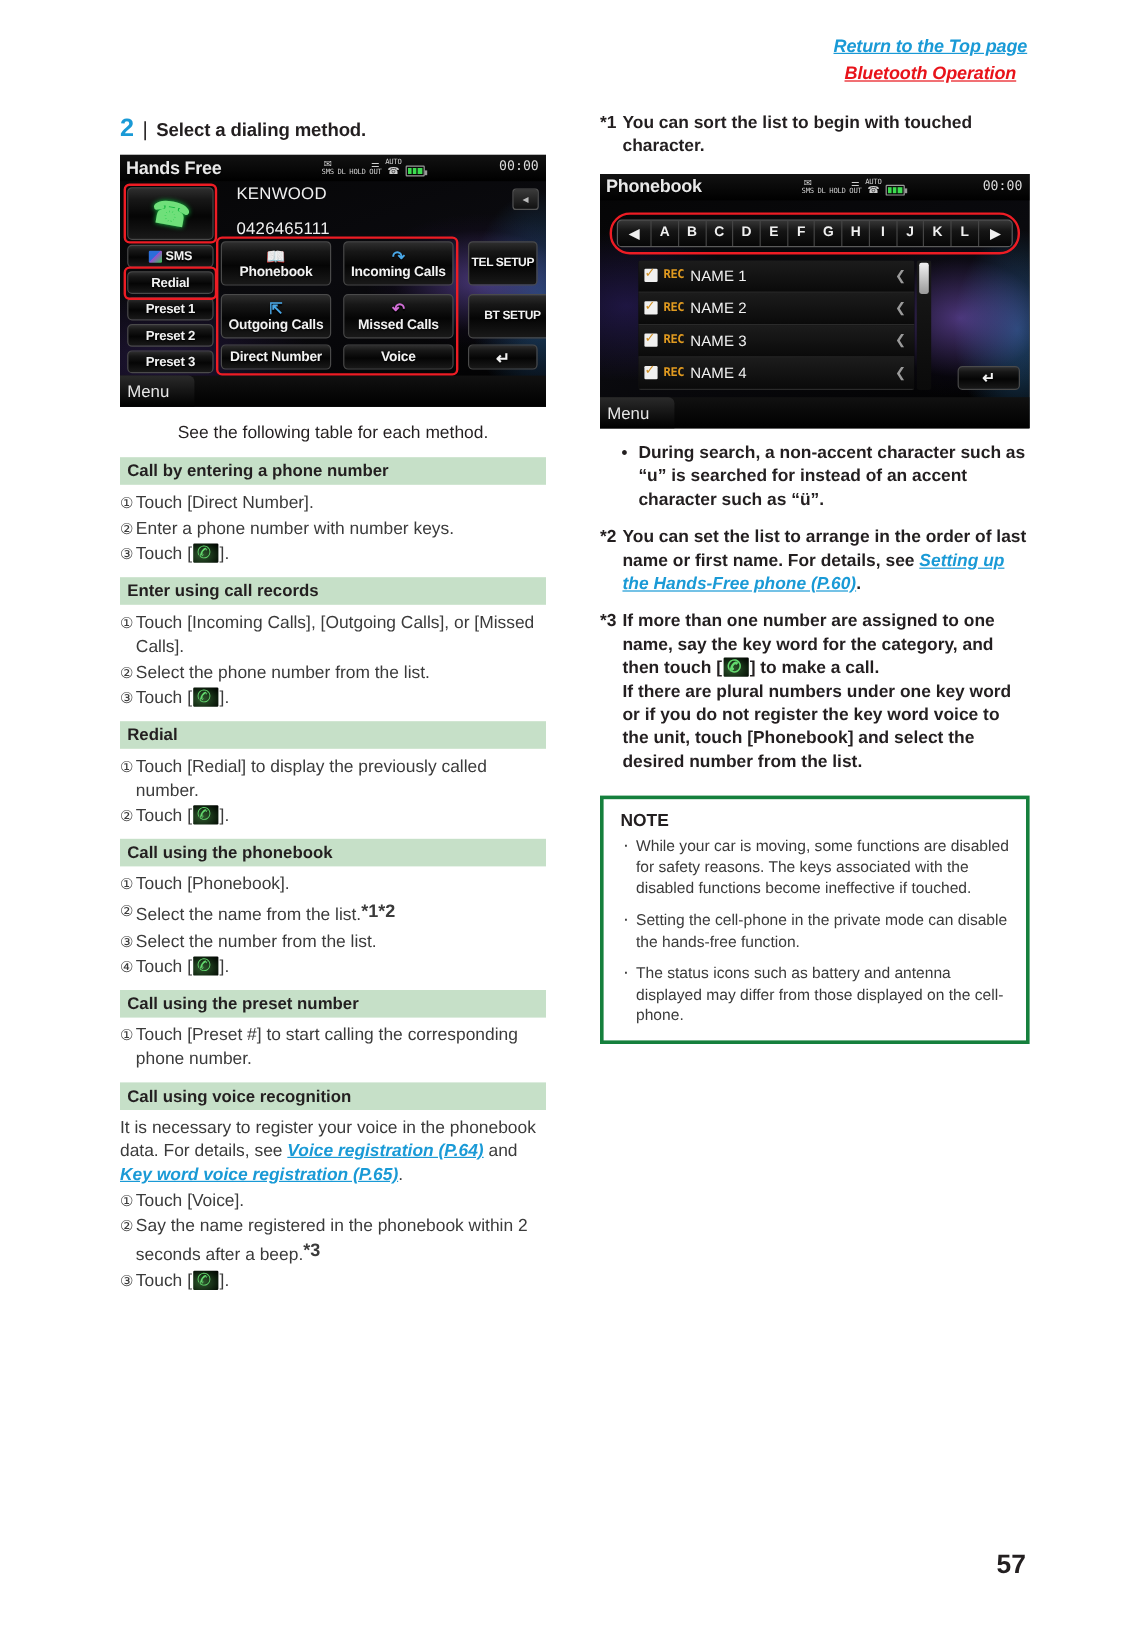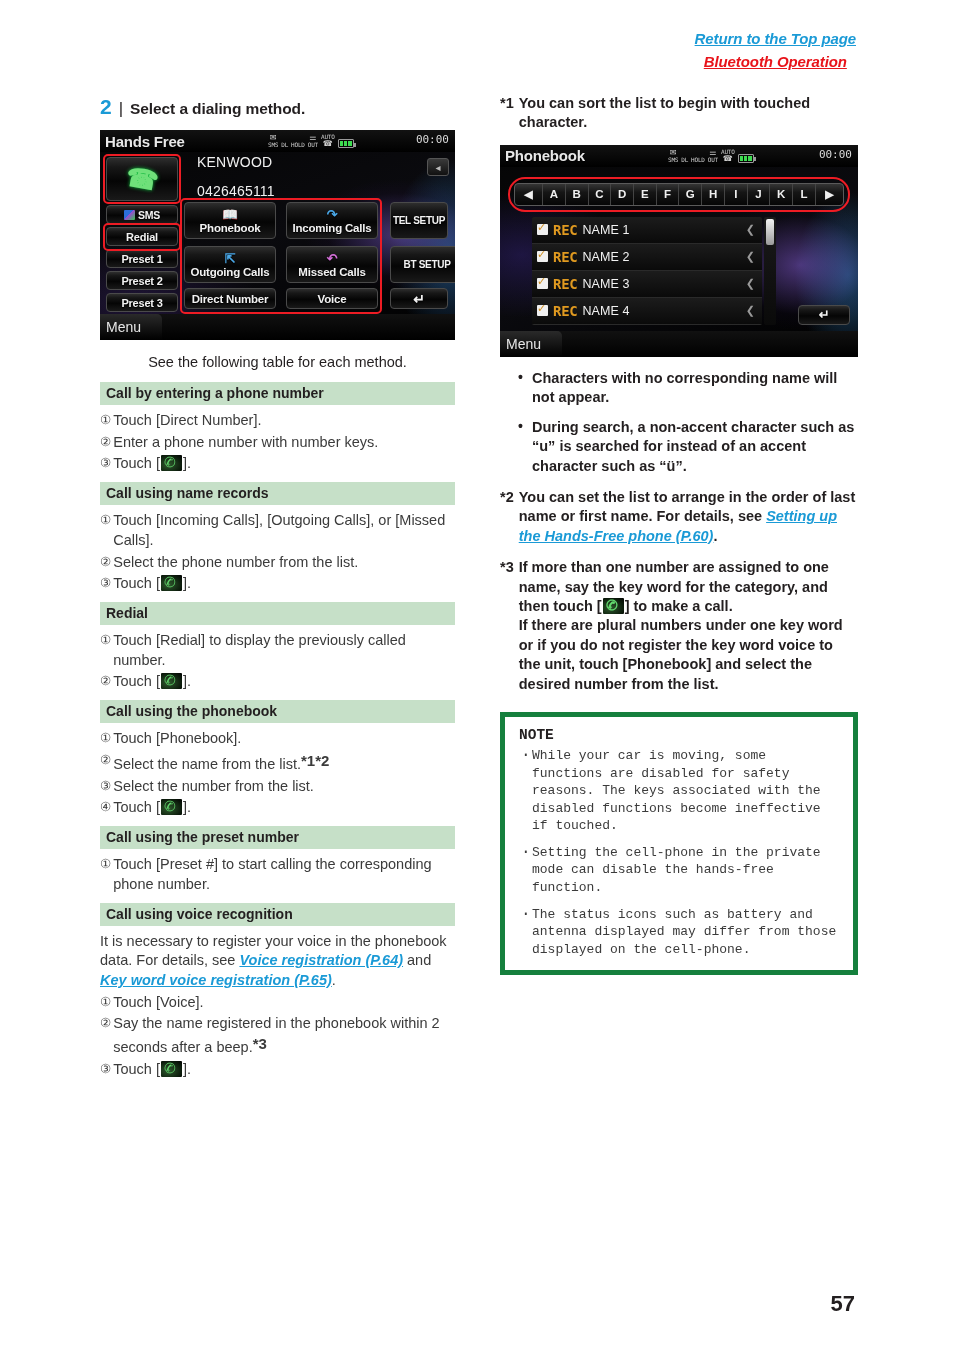--- a/index.html
+++ b/index.html
@@ -171,21 +171,21 @@
     background:linear-gradient(110deg,#0d0d0d 0%, #141414 40%, #060606 100%);
     border-radius:2px; overflow:hidden;
   }
   .pb-row {
     height:27px; display:flex; align-items:center; gap:5px;
     border-bottom:1px solid #2a2a2a; padding-left:5px; position:relative;
     background:linear-gradient(180deg,#1c1c1c 0%,#0a0a0a 100%);
   }
   .pb-check { width:11px; height:11px; background:#f0f0f0; border-radius:1px; position:relative; }
   .pb-check:after { content:"✓"; position:absolute; left:0px; top:-3px; font-size:11px; color:#d08f22; }
-  .pb-rec { color:#e09a20; font-size:14px; font-weight:bold; font-family:"DejaVu Sans Mono", monospace; letter-spacing:-0.3px; }
+  .pb-rec { color:#e09a20; font-size:10px; font-weight:bold; font-family:"DejaVu Sans Mono", monospace; letter-spacing:-0.3px; }
   .pb-name { color:#f2f2f2; font-size:12.5px; letter-spacing:0.1px; }
   .pb-chev { position:absolute; right:7px; color:#9a9a9a; font-size:11px; }
   .pb-scroll {
     position:absolute; left:264px; top:72px; width:12px; height:108px;
     background:linear-gradient(#1a1a1a,#0a0a0a); border-radius:2px;
   }
   .pb-scroll i { display:block; width:8px; height:26px; margin:2px auto 0;
     background:linear-gradient(#f2f2f2,#9a9a9a); border-radius:2px; }
   .back-key2 { position:absolute; right:8px; bottom:32px; width:52px; height:20px; font-size:13px; }
 
@@ -227,21 +227,21 @@
   .note-ref .bd { flex:1 1 auto; }
   ul.bullets { list-style:none; margin:12px 0 12px; padding:0 0 0 32px; }
   ul.bullets li {
     font-size:14.5px; font-weight:bold; line-height:1.34; color:#231f20;
     position:relative; margin-bottom:10px;
   }
   ul.bullets li:before {
     content:"•"; position:absolute; left:-14px; top:-1px; font-size:14px;
   }
   .notebox {
-    border:5px solid #15803d; padding:10px 14px 12px; margin-top:18px;font-family:Liberation Mono, monospace;
+    border:3px solid #15803d; padding:10px 14px 12px; margin-top:18px;
   }
   .notebox h4 { margin:0 0 4px; font-size:14.5px; font-weight:bold; color:#231f20; }
   .notebox ul { list-style:none; margin:0; padding:0 0 0 13px; }
   .notebox li {
     font-size:13px; line-height:1.35; color:#3b3b3b; position:relative; margin-bottom:9px;
   }
   .notebox li:last-child { margin-bottom:0; }
   .notebox li:before { content:"·"; position:absolute; left:-11px; top:-2px; font-size:16px; }
 
   .pageno {
@@ -367,21 +367,21 @@
     <li>
         <span class="n">②</span>
         <span class="t">Enter a phone number with number keys.</span>
       </li>
     <li>
         <span class="n">③</span>
         <span class="t"><span>Touch [</span><span class="phone-inline"></span><span>].</span></span>
       </li>
   </ol>
 
-  <div class="sect-head">Call using name records</div>
+  <div class="sect-head">Enter using call records</div>
   <ol class="steps">
     <li>
         <span class="n">①</span>
         <span class="t">Touch [Incoming Calls], [Outgoing Calls], or [Missed Calls].</span>
       </li>
     <li>
         <span class="n">②</span>
         <span class="t">Select the phone number from the list.</span>
       </li>
     <li>
@@ -547,21 +547,20 @@
       <span>↵</span>
     </div>
 
     <div class="scr-bottom-strip"></div>
     <div class="menu-tab">Menu</div>
 
     <div class="hl hl-alpha"></div>
   </div>
 
   <ul class="bullets">
-    <li>Characters with no corresponding name will not appear.</li>
     <li>During search, a non-accent character such as “u” is searched for instead of an accent character such as “ü”.</li>
   </ul>
 
   <div class="note-ref">
     <span class="mk">*2</span>
     <span class="bd"><span>You can set the list to arrange in the order of last name or first name. For details, see </span><a href="#" class="inline-link">Setting up the Hands-Free phone (P.60)</a><span>.</span></span>
   </div>
 
   <div class="note-ref">
     <span class="mk">*3</span>

